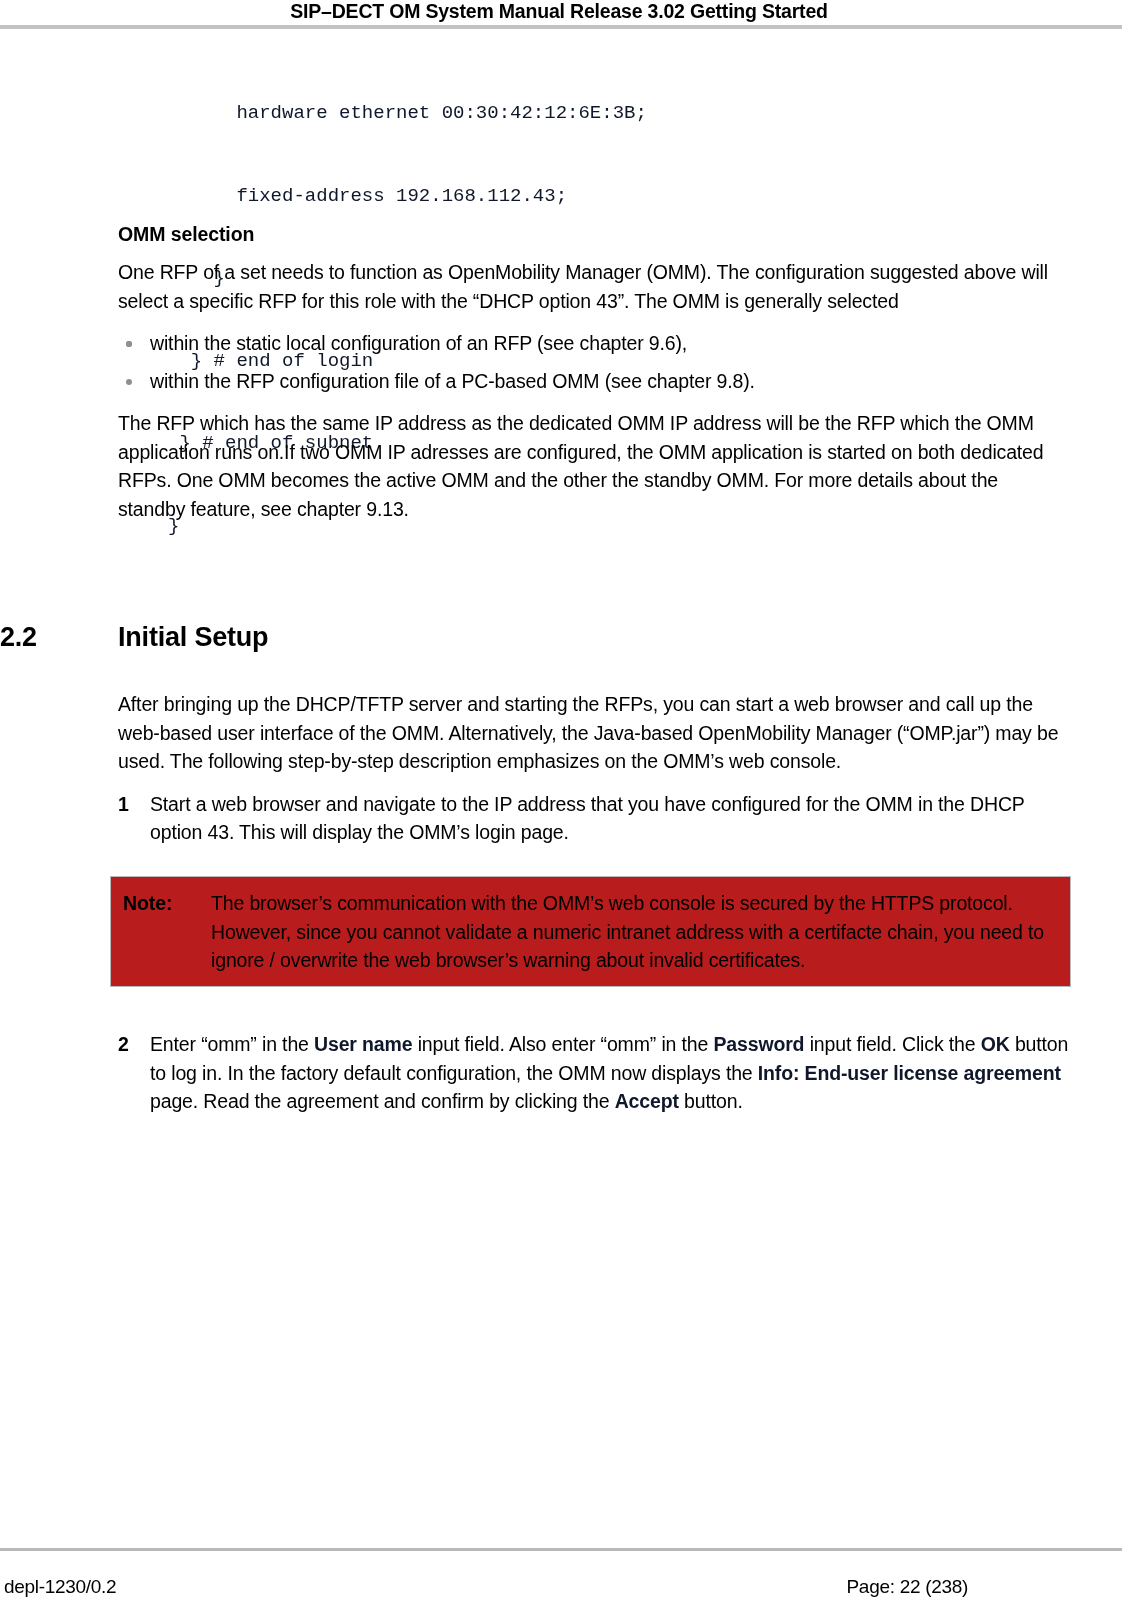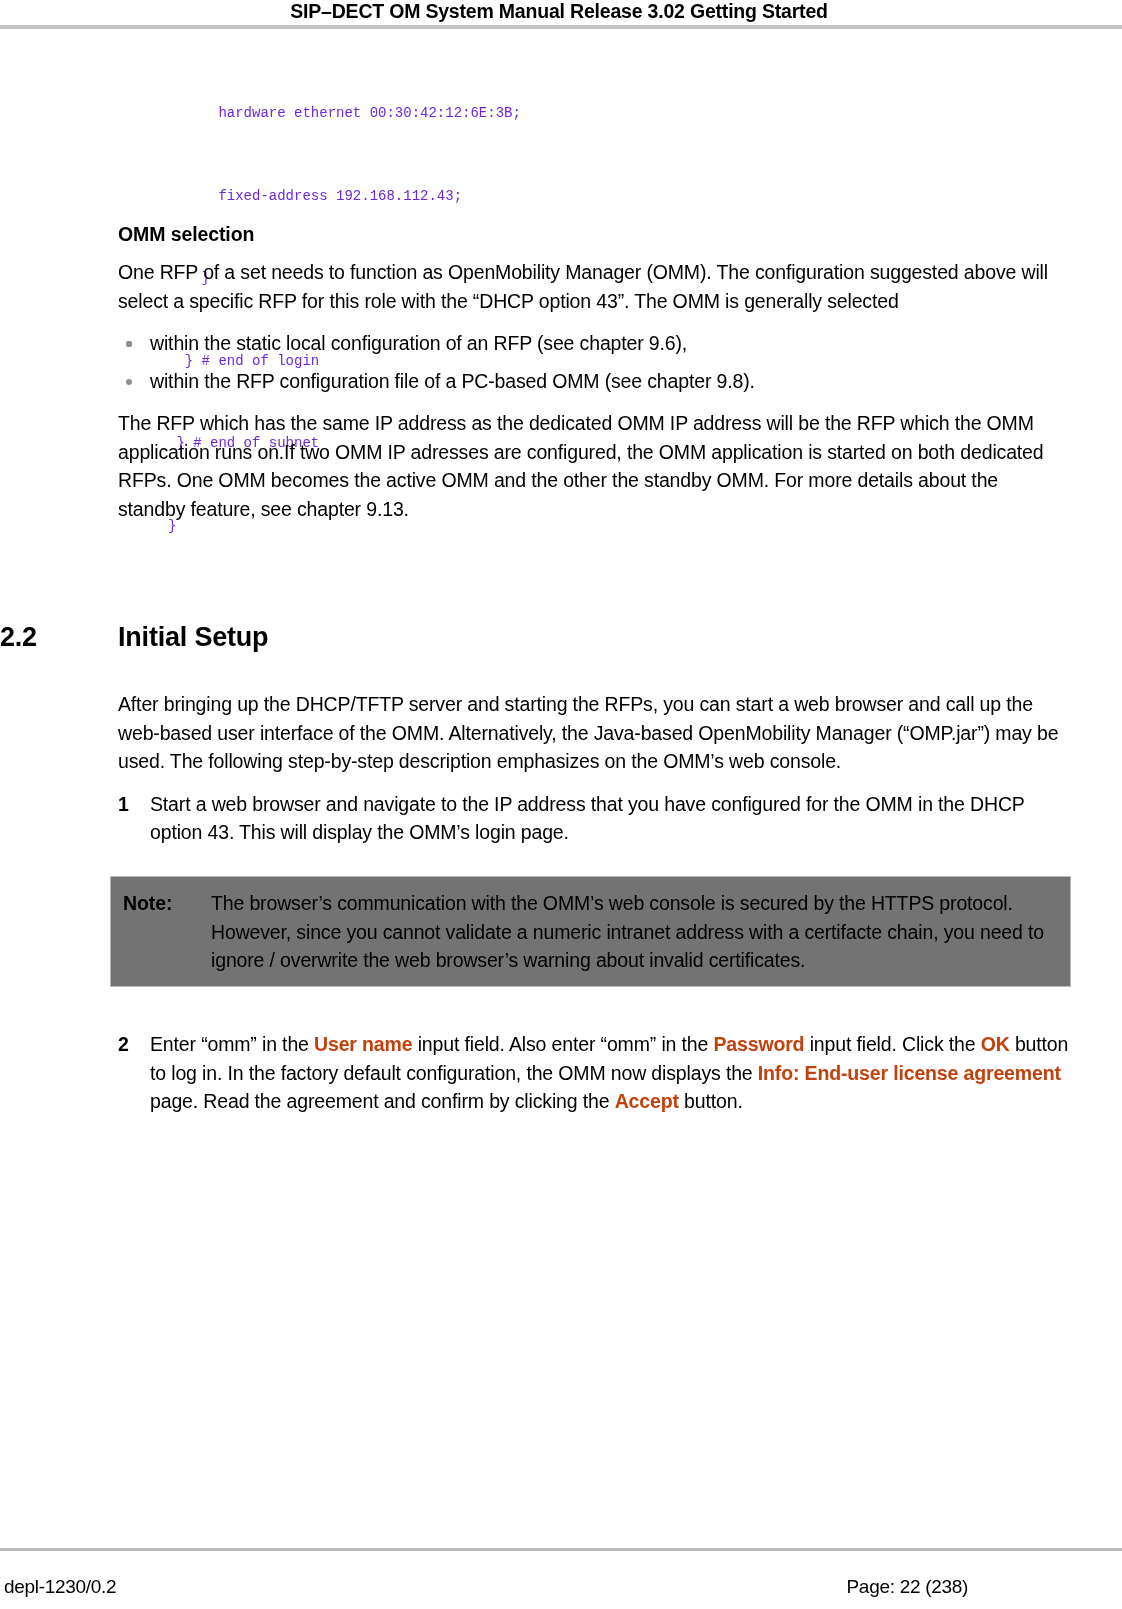--- a/index.html
+++ b/index.html
@@ -51,23 +51,23 @@
     background: #c3c3c3;
   }
 
   
   .code-block {
     position: absolute;
     top: 45px;
     left: 0;
     width: 1122px;
     font-family: "Liberation Mono", "DejaVu Sans Mono", monospace;
-    font-size: 14px;
+    font-size: 19px;
     line-height: 27.5px;
-    color: #6d28d9;
+    color: #0f172a;
     white-space: pre;
   }
   .code-block .code-line {
     display: block;
     padding-left: 168px;
     white-space: pre;
   }
 
   
   .content {
@@ -156,33 +156,33 @@
     letter-spacing: -0.15px;
   }
   ol.steps li .step-num {
     position: absolute;
     left: 0;
     top: 0;
     font-weight: bold;
     font-size: 19.5px;
   }
   .ui-term {
-    color: #c2410c;
+    color: #0f172a;
     font-weight: bold;
   }
 
   
   .note-box {
     position: absolute;
     left: 110px;
     top: 876px;
     width: 961px;
     box-sizing: border-box;
     border: 1px solid #b9b9b9;
-    background: #737373;
+    background: #b91c1c;
     padding: 12px 14px 11px 12px;
     display: flex;
     align-items: flex-start;
   }
   .note-box .note-label {
     font-size: 19.5px;
     font-weight: bold;
     line-height: 28.5px;
     flex: 0 0 88px;
     letter-spacing: -0.1px;

